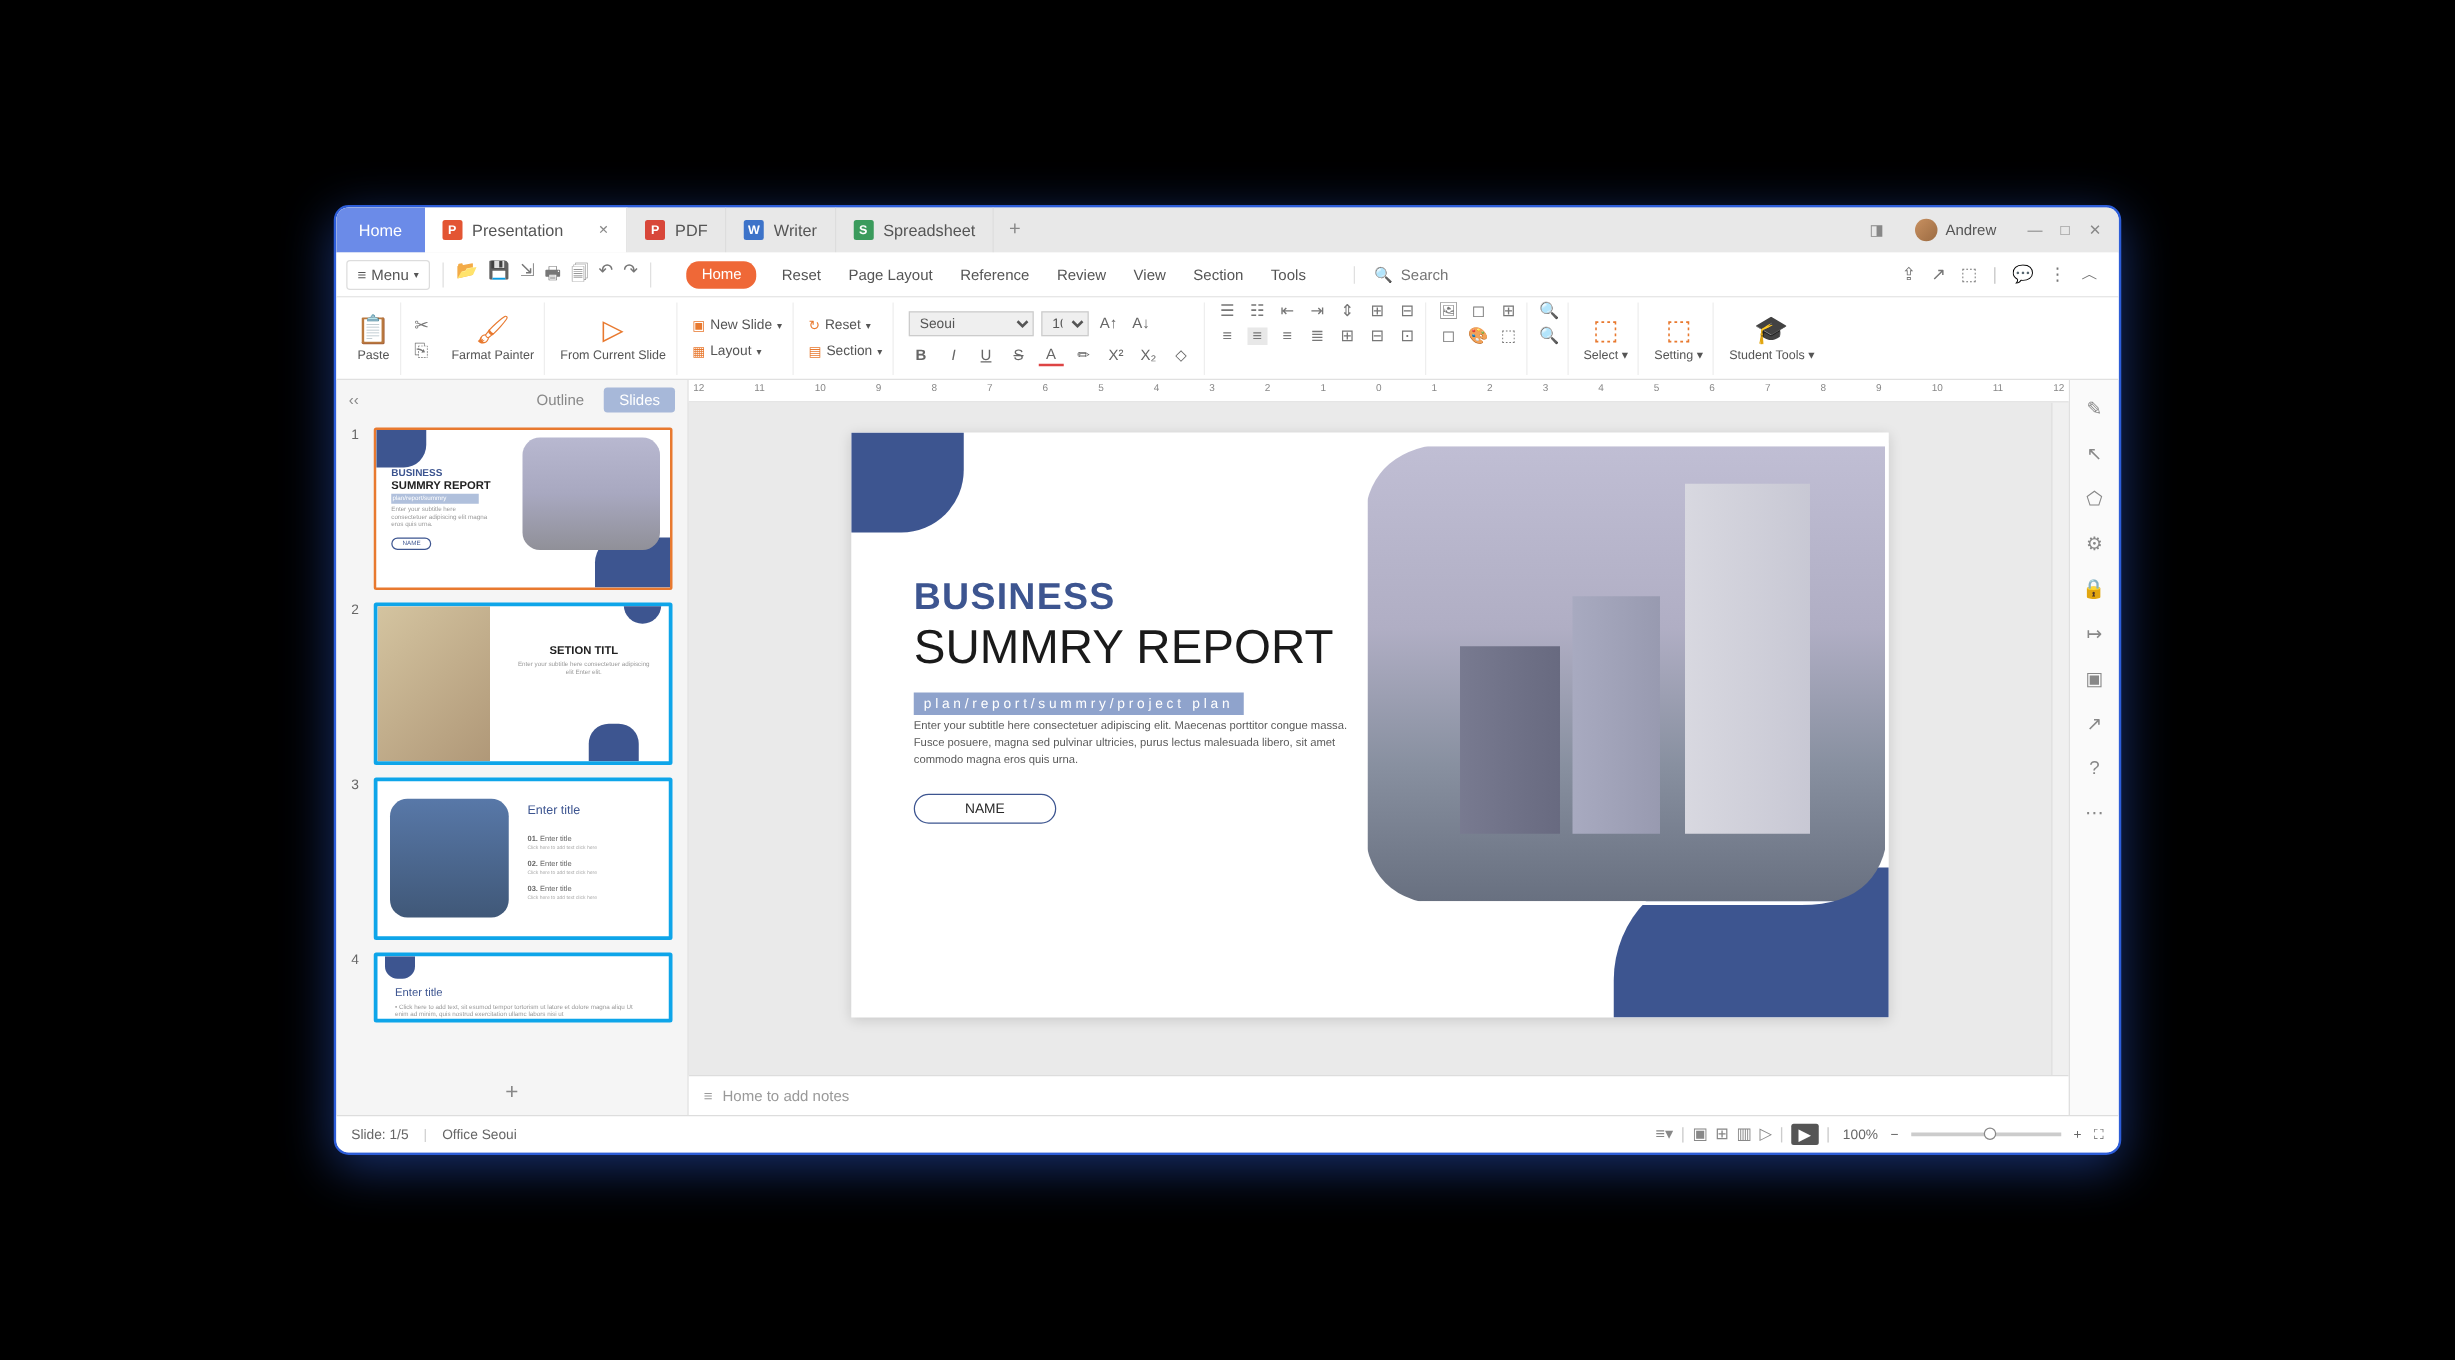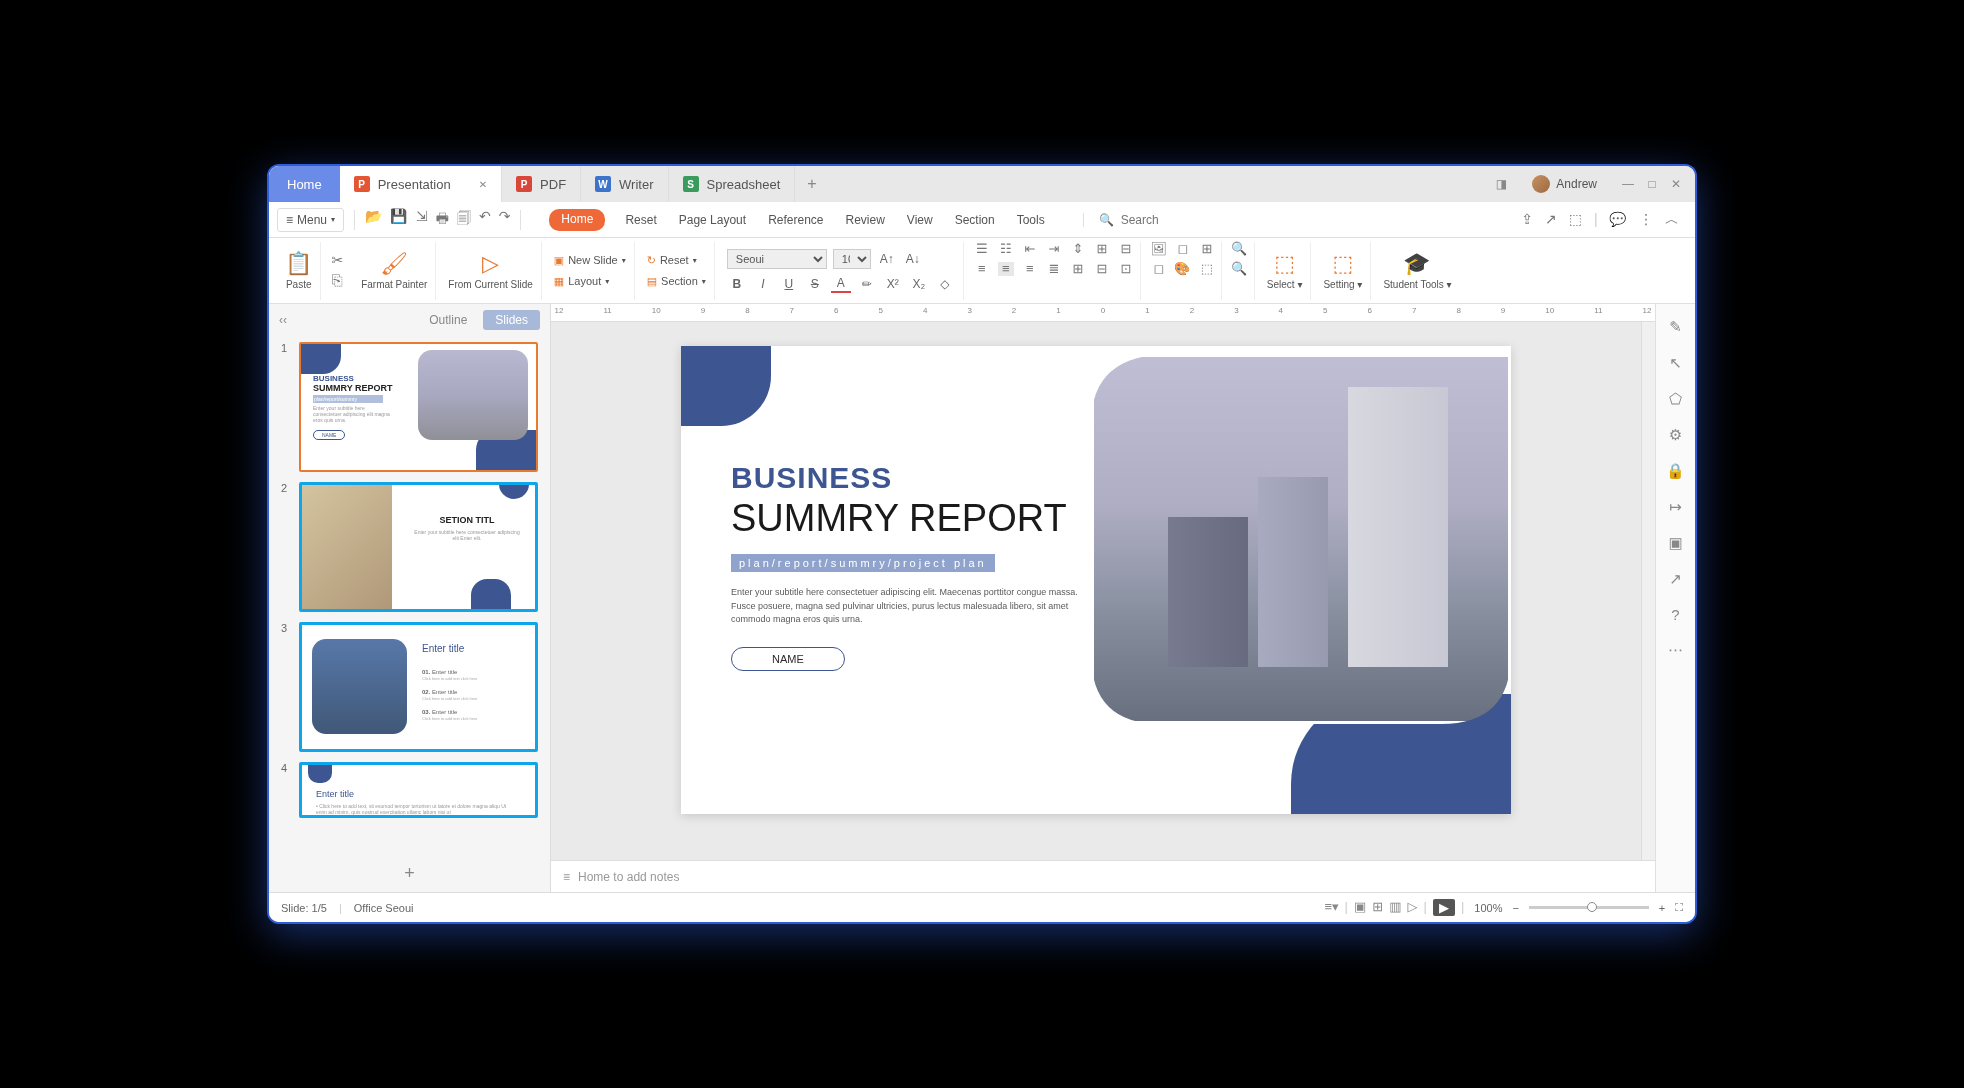--- a/index.html
+++ b/index.html
@@ -33,21 +33,21 @@
 .right-icons { display: flex; gap: 12px; color: #777; font-size: 14px; margin-left: auto; padding-right: 8px; }
 
 
 .ribbon { height: 66px; background: #fff; border-bottom: 1px solid #e0e0e0; display: flex; align-items: center; padding: 0 8px; gap: 4px; }
 .ribbon-group { display: flex; flex-direction: column; align-items: center; padding: 0 8px; gap: 2px; border-right: 1px solid #eee; height: 58px; justify-content: center; }
 .ribbon-group.noborder { border-right: none; }
 .ribbon-big-icon { font-size: 22px; color: #e8792f; }
 .ribbon-label { font-size: 10px; color: #555; text-align: center; line-height: 1.1; }
 .ribbon-col { display: flex; flex-direction: column; gap: 4px; justify-content: center; }
 .ribbon-item { display: flex; align-items: center; gap: 4px; font-size: 11px; color: #555; cursor: pointer; }
-.ribbon-row { display: flex; gap: 6px; align-items: center; }
+.ribbon-row { display: flex; gap: 6px; align-items: flex-start; }
 .font-select { border: 1px solid #ccc; font-size: 11px; padding: 2px 4px; color: #555; }
 .font-select.name { width: 100px; }
 .font-select.size { width: 38px; }
 .fmt-btn { width: 20px; height: 18px; display: flex; align-items: center; justify-content: center; font-size: 12px; color: #666; cursor: pointer; }
 .ribbon-icon-grid { display: flex; flex-direction: column; gap: 6px; padding: 0 6px; }
 .ribbon-icon-grid .row { display: flex; gap: 8px; }
 .ribbon-icon-grid .ico { width: 16px; height: 14px; cursor: pointer; color: #777; font-size: 13px; display: flex; align-items: center; justify-content: center; }
 
 
 .body { flex: 1; display: flex; overflow: hidden; }
@@ -93,21 +93,21 @@
 .sc-blob-br { position: absolute; bottom: 0; right: 0; width: 220px; height: 120px; background: #3d5590; border-radius: 90px 0 0 0; }
 .sc-img { position: absolute; right: 0; top: 8px; width: 420px; height: 370px; background: linear-gradient(180deg,#c0bed4 0%,#b0aec4 40%,#8890a0 70%,#687080 100%); clip-path: path("M80 0 L420 0 L420 300 Q420 370 350 370 L70 370 Q0 370 0 300 L0 70 Q0 0 80 0 Z"); border: 3px solid #fff;}
 .sc-building { position: absolute; background: linear-gradient(90deg,#d8d8e0,#c8c8d4); }
 .sc-building.b1 { right: 60px; top: 30px; width: 100px; height: 280px; }
 .sc-building.b2 { right: 180px; top: 120px; width: 70px; height: 190px; background: linear-gradient(90deg,#a8aac0,#989ab0);}
 .sc-building.b3 { right: 260px; top: 160px; width: 80px; height: 150px; background: linear-gradient(90deg,#787a90,#686a80);}
 .sc-text { position: absolute; left: 50px; top: 115px; }
 .sc-text .business { font-size: 30px; color: #3d5590; font-weight: 700; letter-spacing: 1px; }
 .sc-text .summry { font-size: 38px; color: #1a1a1a; font-weight: 400; margin-top: 2px; }
 .sc-text .tags { font-size: 11px; color: #fff; background: #8fa3cc; padding: 3px 8px; margin-top: 14px; display: inline-block; letter-spacing: 3px; }
-.sc-text .desc { font-size: 9px; color: #5a5a5a; margin-top: 14px; width: 350px; line-height: 1.5; }
+.sc-text .desc { font-size: 9px; color: #5a5a5a; margin-top: 2px; width: 350px; line-height: 1.5; }
 .sc-text .namepill { font-size: 11px; color: #2a2a2a; border: 1.5px solid #3d5590; border-radius: 14px; padding: 5px 40px; display: inline-block; margin-top: 20px; }
 .vscroll { width: 14px; background: #f0f0f0; border-left: 1px solid #ddd; }
 
 
 .right-rail { width: 40px; background: #fafafa; border-left: 1px solid #e0e0e0; display: flex; flex-direction: column; align-items: center; gap: 18px; padding-top: 14px; color: #888; font-size: 15px; }
 .right-rail .ico { cursor: pointer; }
 
 
 .notes { height: 32px; background: #fff; border-top: 1px solid #ddd; display: flex; align-items: center; padding: 0 12px; gap: 8px; font-size: 12px; color: #999; }
 

